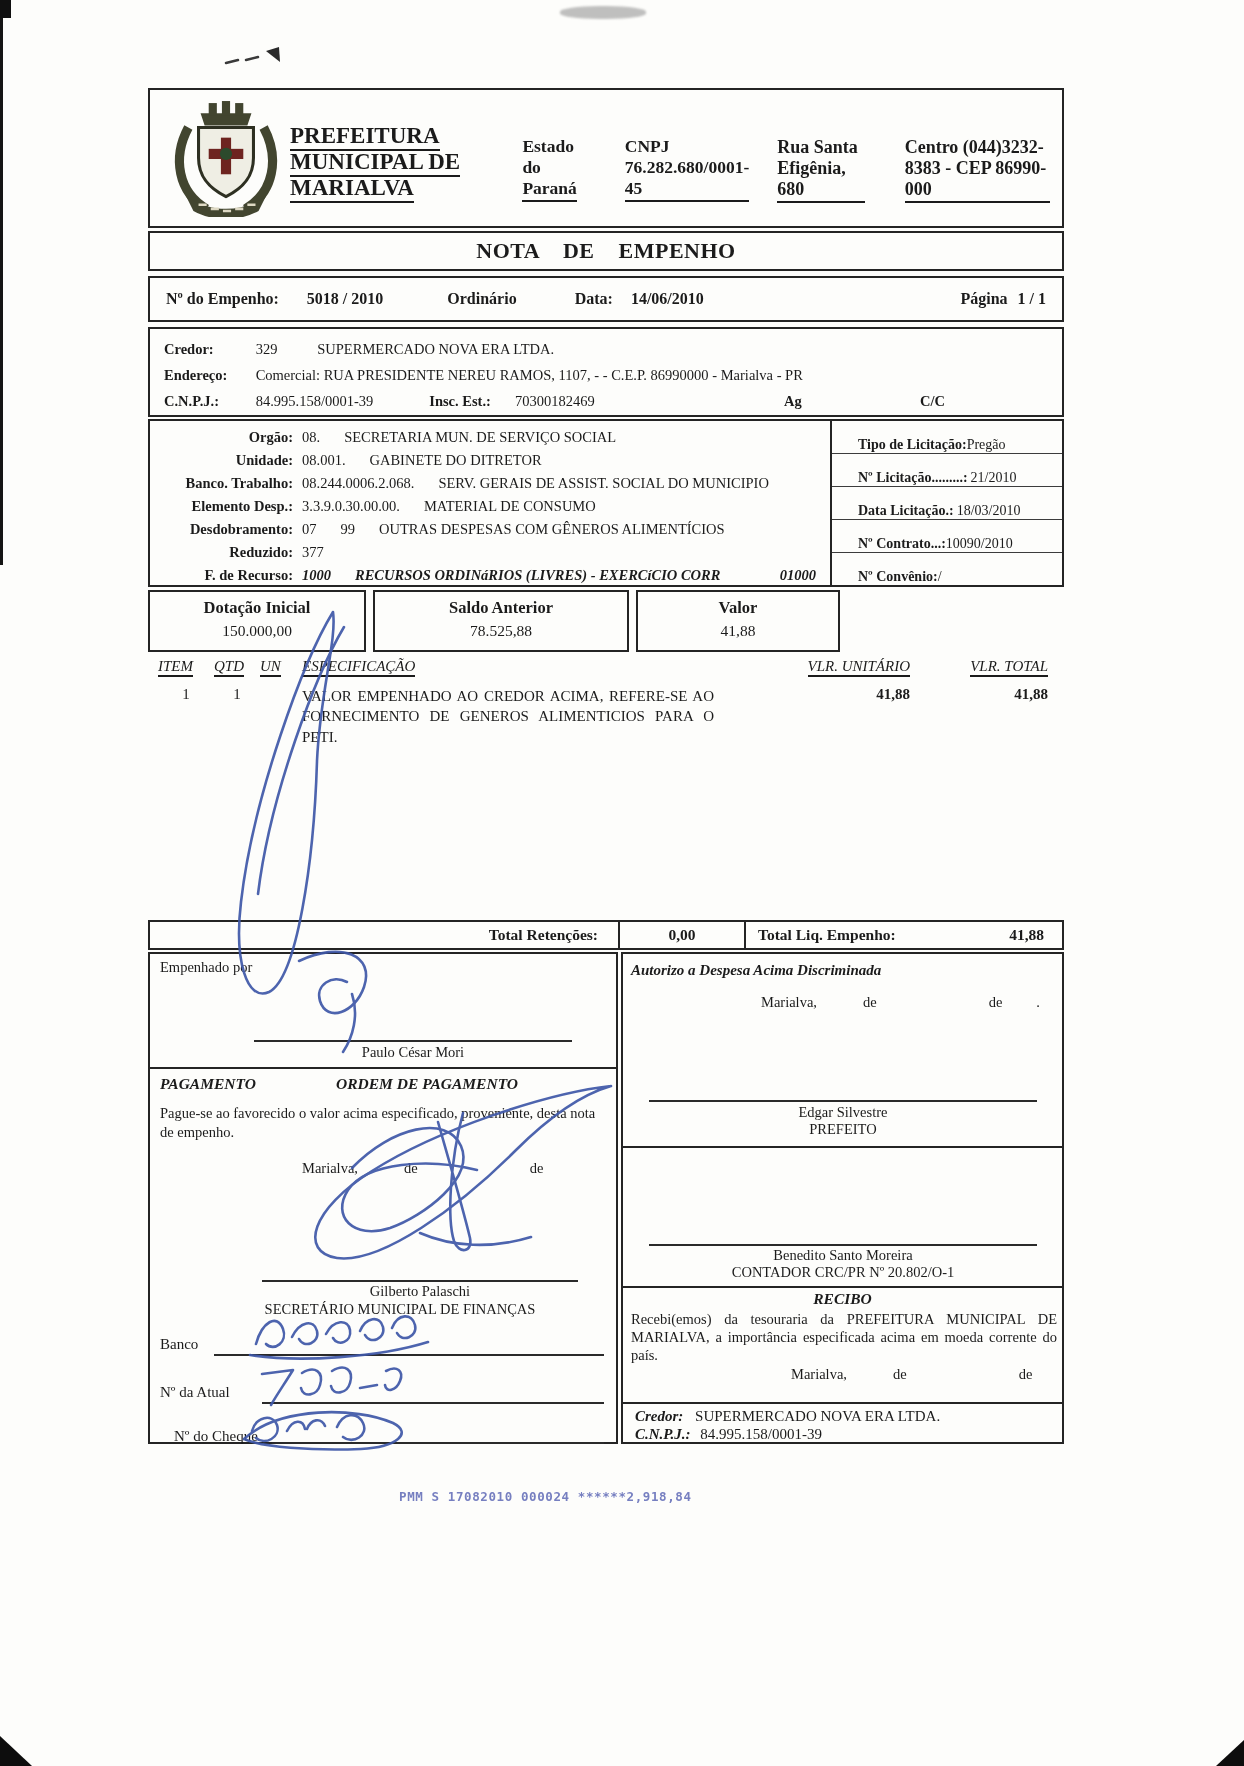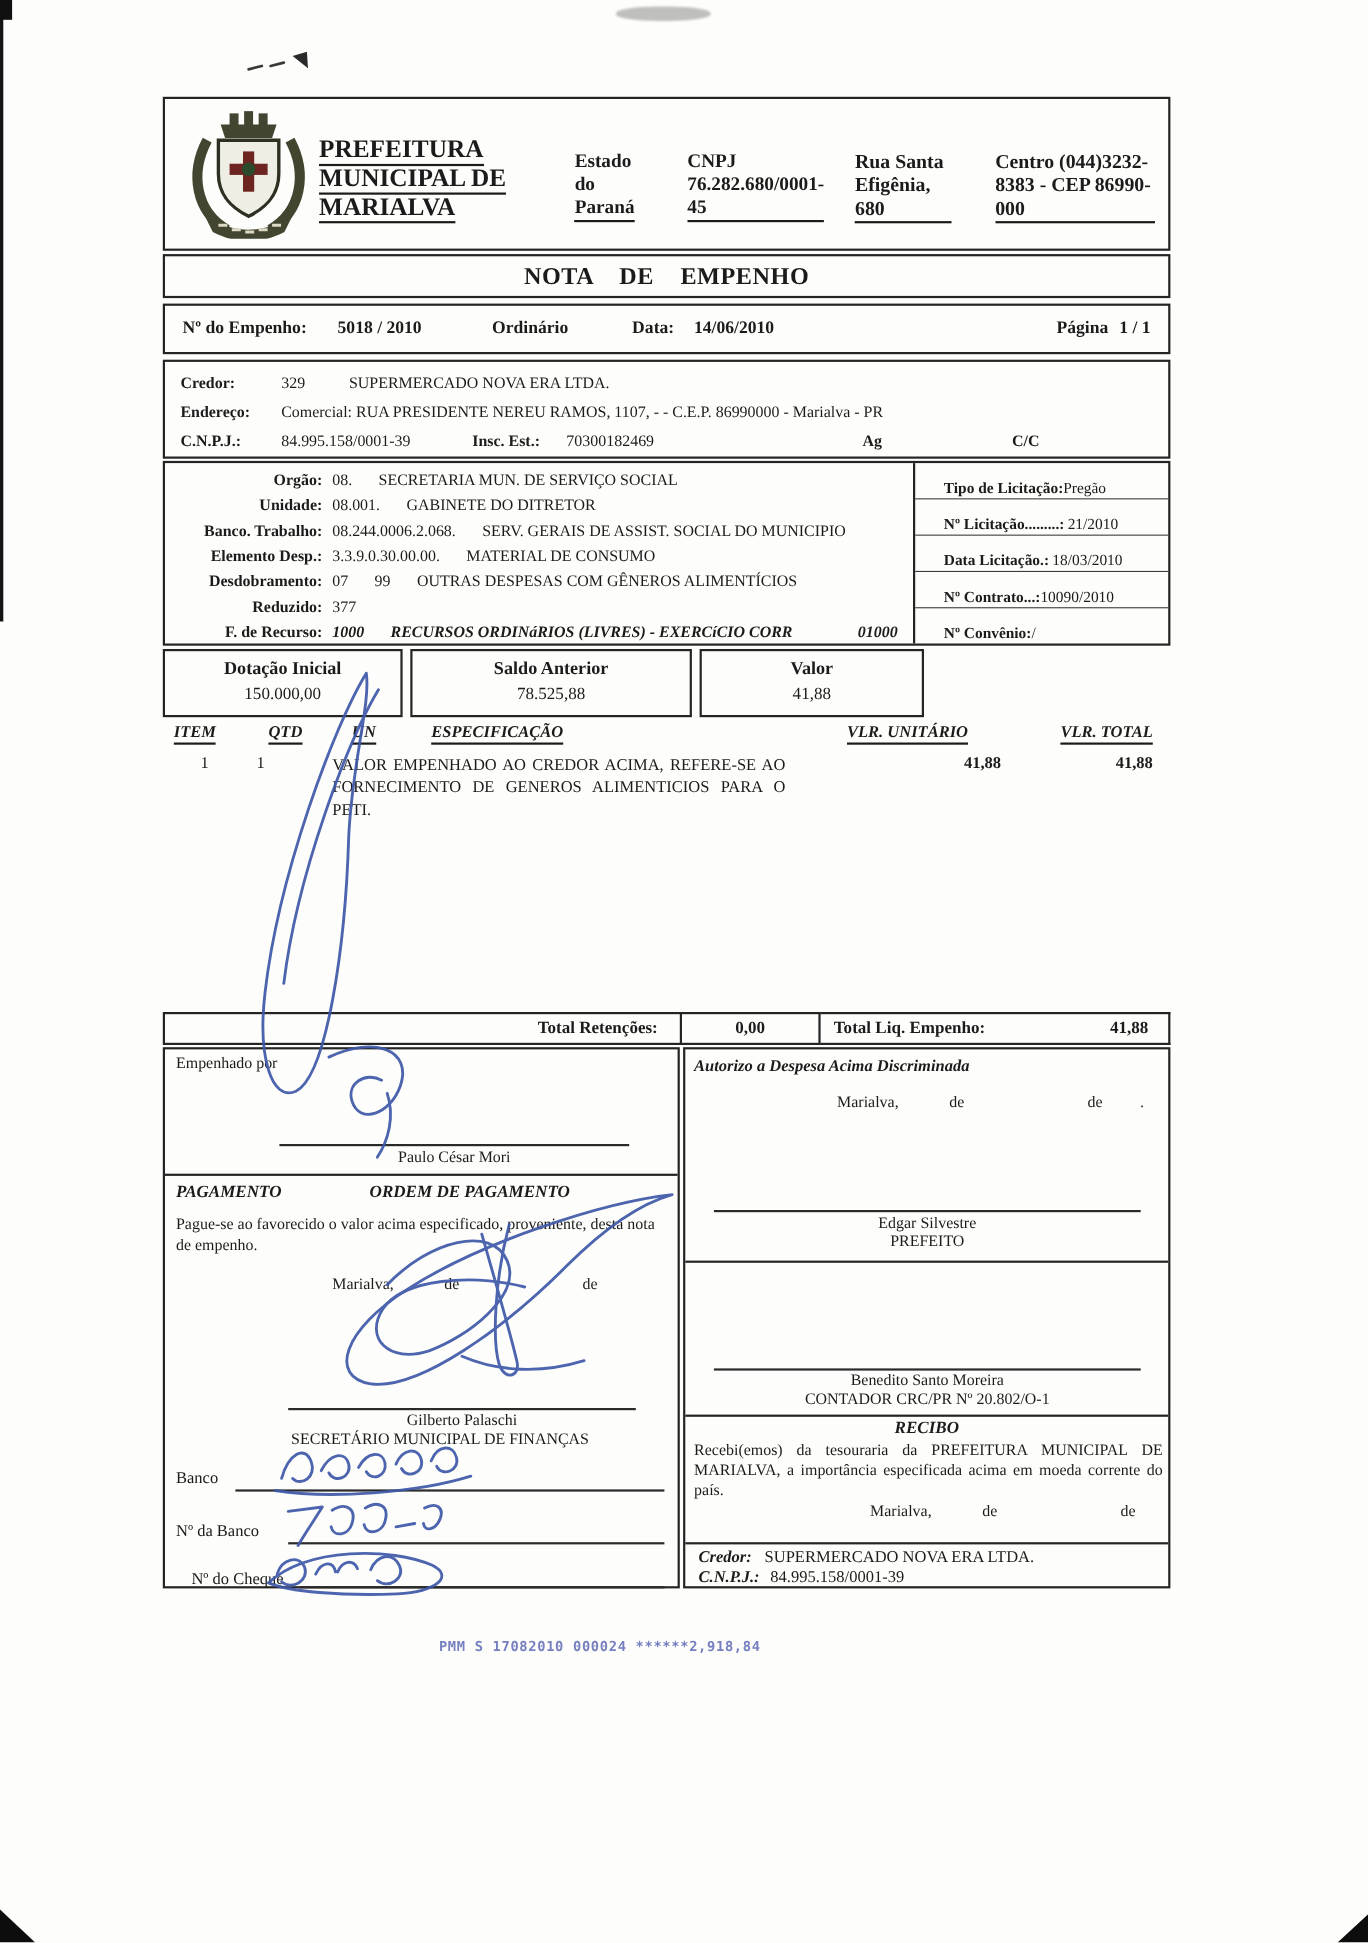--- a/index.html
+++ b/index.html
@@ -46,21 +46,21 @@
   .lic-row{flex:1;display:flex;align-items:flex-end;padding:0 26px;border-bottom:1px solid #3c3c3c;white-space:nowrap;}
   .lic-row:last-child{border-bottom:none;}
   .lic-label{font-weight:bold;}
   .lic-val{margin-left:3px;}
 
   .saldos{margin-top:3px;display:grid;grid-template-columns:218px 256px 204px 1fr;column-gap:7px;height:62px;}
   .saldo-cell{border:2px solid #242424;text-align:center;padding-top:6px;}
   .saldo-h{font-size:16.5px;font-weight:bold;}
   .saldo-v{font-size:15.5px;margin-top:4px;}
 
-  .items-head{margin-top:4px;display:flex;font-size:15px;font-weight:bold;font-style:italic;padding:2px 16px 3px 10px;gap:30px;}
+  .items-head{margin-top:4px;display:flex;font-size:15px;font-weight:normal;font-style:italic;padding:2px 16px 3px 10px;}
   .ih-item{flex:0 0 56px;} .ih-qtd{flex:0 0 46px;} .ih-un{flex:0 0 42px;}
   .ih-spec{flex:1;} .ih-unit{flex:0 0 120px;text-align:right;} .ih-total{flex:0 0 138px;text-align:right;}
   .items-body{height:242px;display:flex;align-items:flex-start;padding:8px 16px 0 10px;font-size:15px;}
   .ib-item{flex:0 0 56px;text-align:center;} .ib-qtd{flex:0 0 46px;text-align:center;} .ib-un{flex:0 0 42px;}
   .ib-spec{flex:0 0 412px;text-align:justify;line-height:1.35;}
   .ib-unit{flex:1;text-align:right;font-weight:bold;} .ib-total{flex:0 0 138px;text-align:right;font-weight:bold;}
 
   .totals{display:flex;height:30px;font-size:15.5px;font-weight:bold;}
   .tot-1{flex:0 0 472px;border:2px solid #242424;display:flex;align-items:center;justify-content:flex-end;padding-right:20px;}
   .tot-2{flex:0 0 126px;border:2px solid #242424;border-left:none;display:flex;align-items:center;justify-content:center;}
@@ -299,21 +299,21 @@
         <div class="abs dates" style="left:152px;top:206px">
           <span>Marialva,</span>
           <span class="d1">de</span>
           <span class="d2">de</span>
         </div>
         <div class="sig-line" style="left:112px;width:316px;top:326px"></div>
         <div class="abs cname" style="left:112px;width:316px;top:329px">Gilberto Palaschi</div>
         <div class="abs cname" style="left:40px;width:420px;top:347px">SECRETÁRIO MUNICIPAL DE FINANÇAS</div>
         <div class="abs" style="left:10px;top:382px;font-size:15px">Banco</div>
         <div class="sig-line" style="left:64px;width:390px;top:400px"></div>
-        <div class="abs" style="left:10px;top:430px;font-size:15px">Nº da Banco</div>
+        <div class="abs" style="left:10px;top:430px;font-size:15px">Nº da Atual</div>
         <div class="sig-line" style="left:112px;width:342px;top:448px"></div>
         <div class="abs" style="left:24px;top:474px;font-size:15px">Nº do Cheque</div>
         <div class="sig-line" style="left:122px;width:332px;top:488px"></div>
       </div>
 
       <div class="bot-right">
         <div class="abs b" style="left:8px;top:8px;font-size:15px">Autorizo a Despesa Acima Discriminada</div>
         <div class="abs dates" style="left:138px;top:40px">
           <span>Marialva,</span>
           <span class="d1">de</span>

